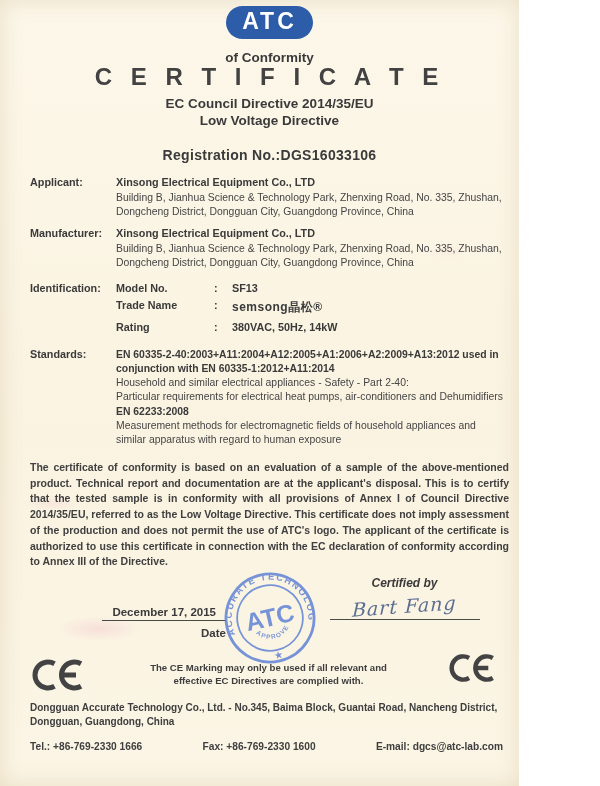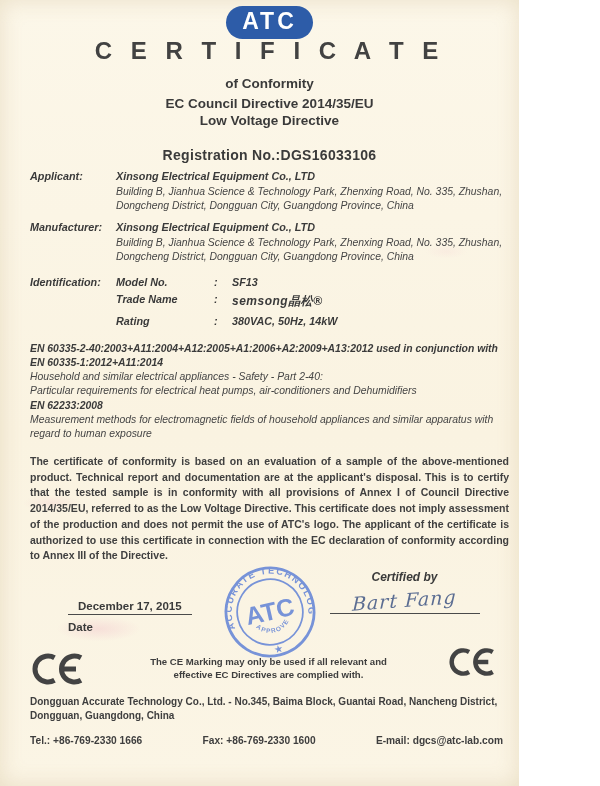--- a/index.html
+++ b/index.html
@@ -27,39 +27,39 @@
   .center{text-align:center;}
   .logo-pill{display:inline-block;background:#2d5ca8;color:#fff;font-weight:bold;
     font-size:23px;letter-spacing:3px;padding:2px 16px 4px 16px;border-radius:17px;
     text-shadow:0 0 1px #2d5ca8;}
   .cert-title{font-size:24px;font-weight:bold;letter-spacing:6px;color:#424242;margin-top:-2px;}
   .sub1{font-size:13.5px;font-weight:bold;margin-top:11px;}
   .sub2{font-size:13.5px;font-weight:bold;margin-top:5px;}
   .sub3{font-size:13.5px;font-weight:bold;margin-top:2px;}
   .reg{font-size:14px;font-weight:bold;margin-top:19px;letter-spacing:.3px;}
 
-  .fields{margin-top:7px;font-size:10.8px;font-style:italic;}
+  .fields{margin-top:13px;font-size:10.8px;}
   .row{display:flex;margin-bottom:9px;}
   .lbl{width:86px;flex:0 0 86px;font-weight:bold;}
   .val{flex:1;padding-right:2px;}
   .name{font-weight:bold;}
   .addr{font-size:10.4px;line-height:1.32;margin-top:3px;color:#454545;}
   .idrow{display:flex;margin-bottom:5px;}
   .idlbl{width:98px;flex:0 0 98px;font-weight:bold;}
   .idsep{width:18px;flex:0 0 18px;font-weight:bold;}
   .idval{font-weight:bold;}
   .brand{font-size:12px;letter-spacing:.5px;}
   .stdline{font-size:10.4px;line-height:1.36;color:#454545;}
   .stdline.b{font-weight:bold;color:#3a3a3a;}
 
   .decl{margin-top:13px;font-size:10.5px;font-weight:bold;line-height:1.5;
     text-align:justify;color:#404040;}
 
   .signrow{position:relative;margin-top:10px;height:74px;}
-  .dateblock{position:absolute;left:38px;top:22px;width:168px;text-align:left;}
+  .dateblock{position:absolute;left:28px;top:22px;width:168px;text-align:right;}
   .dateval{font-size:11.5px;font-weight:bold;border-bottom:1.5px solid #4a4a4a;
     display:inline-block;padding:0 10px 2px 10px;}
   .datelbl{font-size:11.5px;font-weight:bold;margin-top:6px;}
   .certblock{position:absolute;right:12px;top:-4px;width:185px;text-align:center;}
   .certlbl{font-size:12px;font-weight:bold;font-style:italic;}
   .sig{font-family:"DejaVu Serif",serif;font-style:italic;font-size:19px;color:#5b6d92;
     transform:rotate(-4deg) skewX(-6deg);display:inline-block;margin-top:5px;letter-spacing:1px;}
   .sigline{width:150px;border-bottom:1.3px solid #4a4a4a;margin:2px auto 0 auto;}
   .stamp{position:absolute;left:50%;top:-12px;transform:translateX(-50%) rotate(-13deg);opacity:.82;}
 
@@ -75,22 +75,22 @@
 
 <div class="photo">
   <div class="frame-tint"></div>
   <div class="liner"></div>
   <div class="paper">
     <div class="content">
 
       <div class="center">
         <span class="logo-pill">ATC</span>
       </div>
+      <div class="center sub1">of Conformity</div>
       <div class="center cert-title">C E R T I F I C A T E</div>
-      <div class="center sub1">of Conformity</div>
       <div class="center sub2">EC Council Directive 2014/35/EU</div>
       <div class="center sub3">Low Voltage Directive</div>
       <div class="center reg">Registration No.:DGS16033106</div>
 
       <div class="fields">
         <div class="row">
           <div class="lbl">Applicant:</div>
           <div class="val">
             <div class="name">Xinsong Electrical Equipment Co., LTD</div>
             <div class="addr">Building B, Jianhua Science &amp; Technology Park, Zhenxing Road, No. 335, Zhushan, Dongcheng District, Dongguan City, Guangdong Province, China</div>
@@ -121,20 +121,21 @@
             </div>
             <div class="idrow">
               <span class="idlbl">Rating</span>
               <span class="idsep">:</span>
               <span class="idval">380VAC, 50Hz, 14kW</span>
             </div>
           </div>
         </div>
 
         <div class="row" style="margin-top:10px;margin-bottom:0;">
+          <div class="lbl">Standards:</div>
           <div class="val">
             <div class="stdline b">EN 60335-2-40:2003+A11:2004+A12:2005+A1:2006+A2:2009+A13:2012 used in conjunction with EN 60335-1:2012+A11:2014</div>
             <div class="stdline">Household and similar electrical appliances - Safety - Part 2-40:</div>
             <div class="stdline">Particular requirements for electrical heat pumps, air-conditioners and Dehumidifiers</div>
             <div class="stdline b">EN 62233:2008</div>
             <div class="stdline">Measurement methods for electromagnetic fields of household appliances and similar apparatus with regard to human exposure</div>
           </div>
         </div>
       </div>
 

